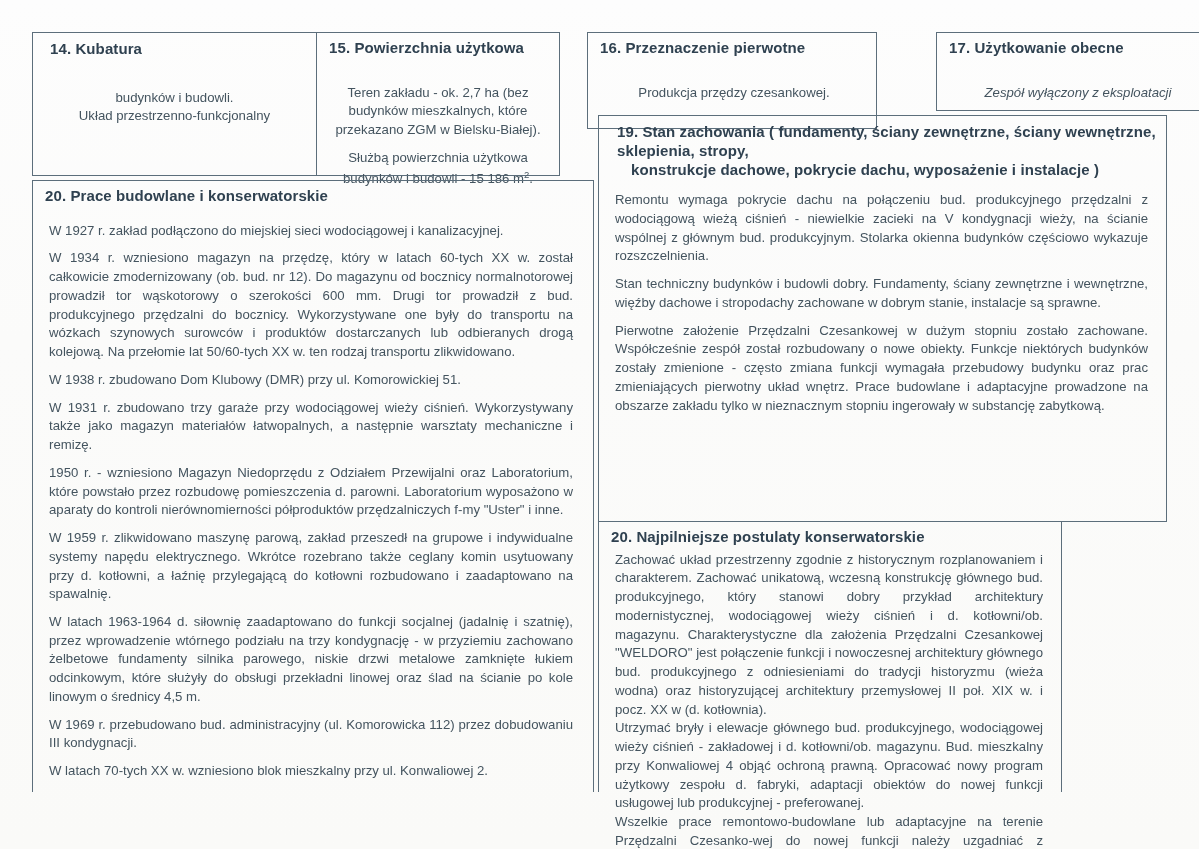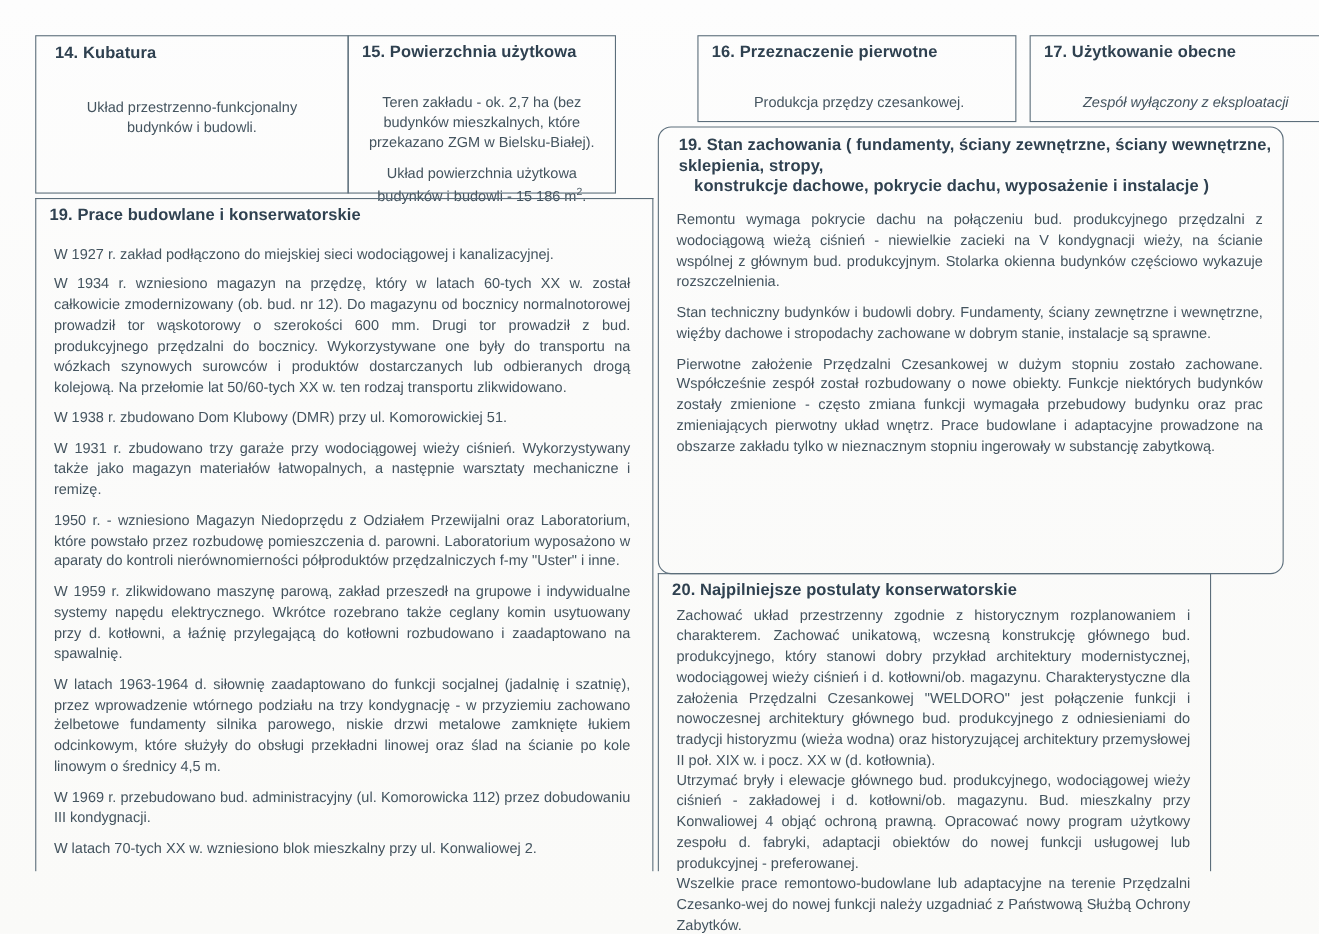--- a/index.html
+++ b/index.html
@@ -55,62 +55,62 @@
   p.para:last-child { margin-bottom: 0; }
   p.tight { margin: 0; }
 
   sup { font-size: 0.72em; vertical-align: super; }
 
   
   #cell14 { left: 32px;  top: 32px;  width: 285px; height: 144px; }
   #cell15 { left: 316px; top: 32px;  width: 244px; height: 144px; }
   #cell18 { left: 32px;  top: 180px; width: 562px; height: 612px; border-bottom: none; }
 
-  #cell16 { left: 634px; top: 32px;  width: 290px; height: 79px; }
+  #cell16 { left: 587px; top: 32px;  width: 290px; height: 97px; }
   #cell17 { left: 936px; top: 32px;  width: 280px; height: 79px; }
-  #cell19 { left: 598px; top: 115px; width: 569px; height: 407px; border-radius: 12px; }
-  #cell20 { left: 598px; top: 521px; width: 503px; height: 271px; border-bottom: none; }
+  #cell19 { left: 598px; top: 115px; width: 569px; height: 407px; }
+  #cell20 { left: 598px; top: 521px; width: 464px; height: 271px; border-bottom: none; }
 
   #cell14 .inner { padding: 30px 18px 0 18px; }
   #cell15 .inner { padding: 26px 14px 0 14px; }
   #cell16 .inner { padding: 26px 14px 0 18px; }
   #cell17 .inner { padding: 26px 14px 0 18px; font-style: italic; }
   #cell18 .inner { padding: 16px 20px 0 16px; }
   #cell19 .inner { padding: 12px 18px 0 16px; }
   #cell20 .inner { padding: 4px 18px 0 16px; }
 
   .hdr19 { padding: 7px 10px 0 18px; text-indent: 0; }
   .hdr19 .l2 { display: block; padding-left: 14px; }
 </style>
 </head>
 <body>
 
 <div class="page"></div>
 
 <div class="cell" id="cell14">
   <div class="hdr hdr-pad">14. Kubatura</div>
   <div class="inner body-text ctr">
+    <p class="para tight">budynków i budowli.</p>
     <p class="para tight">Układ przestrzenno-funkcjonalny</p>
-    <p class="para tight">budynków i budowli.</p>
   </div>
 </div>
 
 <div class="cell" id="cell15">
   <div class="hdr hdr-pad-tight">15. Powierzchnia użytkowa</div>
   <div class="inner body-text ctr">
     <p class="para">Teren zakładu - ok. 2,7 ha (bez budynków mieszkalnych, które przekazano ZGM w Bielsku-Białej).</p>
-    <p class="para tight">Układ powierzchnia użytkowa</p>
+    <p class="para tight">Służbą powierzchnia użytkowa</p>
     <p class="para tight">
       <span>budynków i budowli - 15 186 m</span><sup>2</sup><span>.</span>
     </p>
   </div>
 </div>
 
 <div class="cell" id="cell18">
-  <div class="hdr hdr-pad-tight">19. Prace budowlane i konserwatorskie</div>
+  <div class="hdr hdr-pad-tight">20. Prace budowlane i konserwatorskie</div>
   <div class="inner body-text just">
     <p class="para">W 1927 r. zakład podłączono do miejskiej sieci wodociągowej i kanalizacyjnej.</p>
     <p class="para">W 1934 r. wzniesiono magazyn na przędzę, który w latach 60-tych XX w. został całkowicie zmodernizowany (ob. bud. nr 12). Do magazynu od bocznicy normalnotorowej prowadził tor wąskotorowy o szerokości 600 mm. Drugi tor prowadził z bud. produkcyjnego przędzalni do bocznicy. Wykorzystywane one były do transportu na wózkach szynowych surowców i produktów dostarczanych lub odbieranych drogą kolejową. Na przełomie lat 50/60-tych XX w. ten rodzaj transportu zlikwidowano.</p>
     <p class="para">W 1938 r. zbudowano Dom Klubowy (DMR) przy ul. Komorowickiej 51.</p>
     <p class="para">W 1931 r. zbudowano trzy garaże przy wodociągowej wieży ciśnień. Wykorzystywany także jako magazyn materiałów łatwopalnych, a następnie warsztaty mechaniczne i remizę.</p>
     <p class="para">1950 r. - wzniesiono Magazyn Niedoprzędu z Odziałem Przewijalni oraz Laboratorium, które powstało przez rozbudowę pomieszczenia d. parowni. Laboratorium wyposażono w aparaty do kontroli nierównomierności półproduktów przędzalniczych f-my "Uster" i inne.</p>
     <p class="para">W 1959 r. zlikwidowano maszynę parową, zakład przeszedł na grupowe i indywidualne systemy napędu elektrycznego. Wkrótce rozebrano także ceglany komin usytuowany przy d. kotłowni, a łaźnię przylegającą do kotłowni rozbudowano i zaadaptowano na spawalnię.</p>
     <p class="para">W latach 1963-1964 d. siłownię zaadaptowano do funkcji socjalnej (jadalnię i szatnię), przez wprowadzenie wtórnego podziału na trzy kondygnację - w przyziemiu zachowano żelbetowe fundamenty silnika parowego, niskie drzwi metalowe zamknięte łukiem odcinkowym, które służyły do obsługi przekładni linowej oraz ślad na ścianie po kole linowym o średnicy 4,5 m.</p>
     <p class="para">W 1969 r. przebudowano bud. administracyjny (ul. Komorowicka 112) przez dobudowaniu III kondygnacji.</p>
     <p class="para">W latach 70-tych XX w. wzniesiono blok mieszkalny przy ul. Konwaliowej 2.</p>

